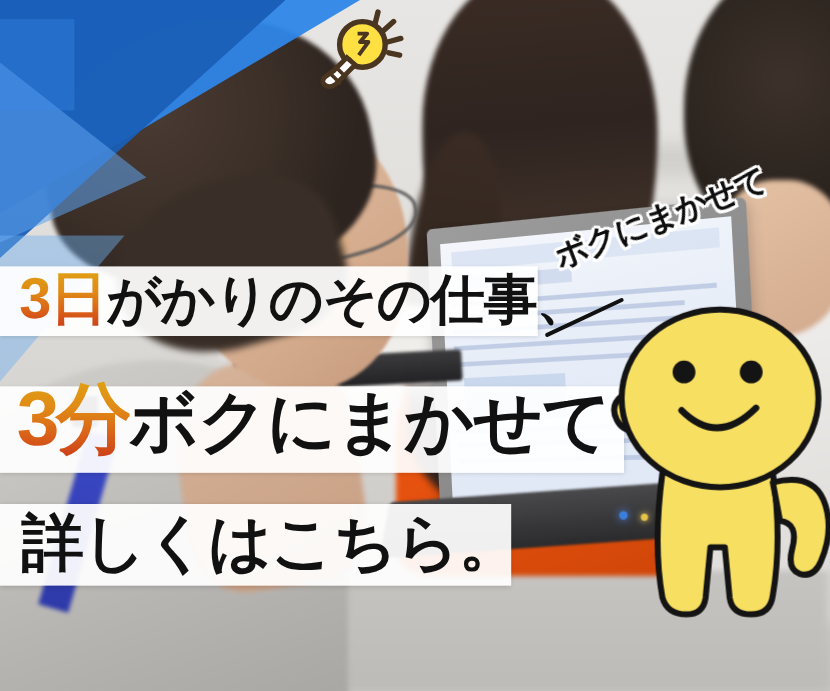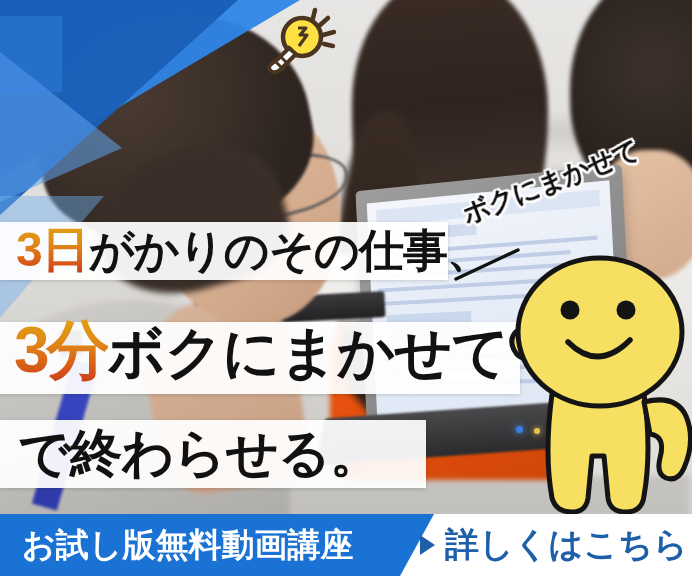--- a/index.html
+++ b/index.html
@@ -374,21 +374,21 @@
   </svg>
 
   <div class="band" id="band1"></div>
   <div class="band" id="band2"></div>
   <div class="band" id="band3"></div>
 
   <div class="line" id="line1"><span class="hl">3日</span><span>がかりのその仕事、</span></div>
 
   <div class="line" id="line2"><span class="hl">3分</span><span>ボクにまかせて</span></div>
 
-  <div class="line" id="line3">で終わらせる。</div>
+  <div class="line" id="line3">詳しくはこちら。</div>
 
   <svg class="speech-leader" viewBox="0 0 72 36">
     <line x1="4" y1="32" x2="66" y2="3" stroke="#111" stroke-width="3.4" stroke-linecap="round"></line>
   </svg>
   <div class="speech">ボクにまかせて</div>
 
   <svg class="mascot" viewBox="0 0 190 272">
     <g fill="#f7df62" stroke="#141414" stroke-width="5" stroke-linejoin="round" stroke-linecap="round">
 
       <path d="M48 68 Q40 44 29 52 Q21 58 25 76 L10 86 Q0 94 6 106 Q12 118 28 114 L58 104 Z"></path>
@@ -401,23 +401,14 @@
 
       <ellipse cx="92" cy="88" rx="82" ry="74"></ellipse>
     </g>
     <g fill="#141414">
       <circle cx="62" cy="66" r="9.5"></circle>
       <circle cx="118" cy="66" r="9.5"></circle>
     </g>
     <path d="M60 98 Q90 128 122 96" fill="none" stroke="#141414" stroke-width="5.5" stroke-linecap="round"></path>
   </svg>
 
-  <div id="cta">
-    <div id="cta-left">
-      <span>お試し版無料動画講座</span>
-    </div>
-    <div id="cta-right">
-      <div class="tri-play"></div>
-      <span>詳しくはこちら</span>
-    </div>
-  </div>
 
 </div>
 
 </body></html>

